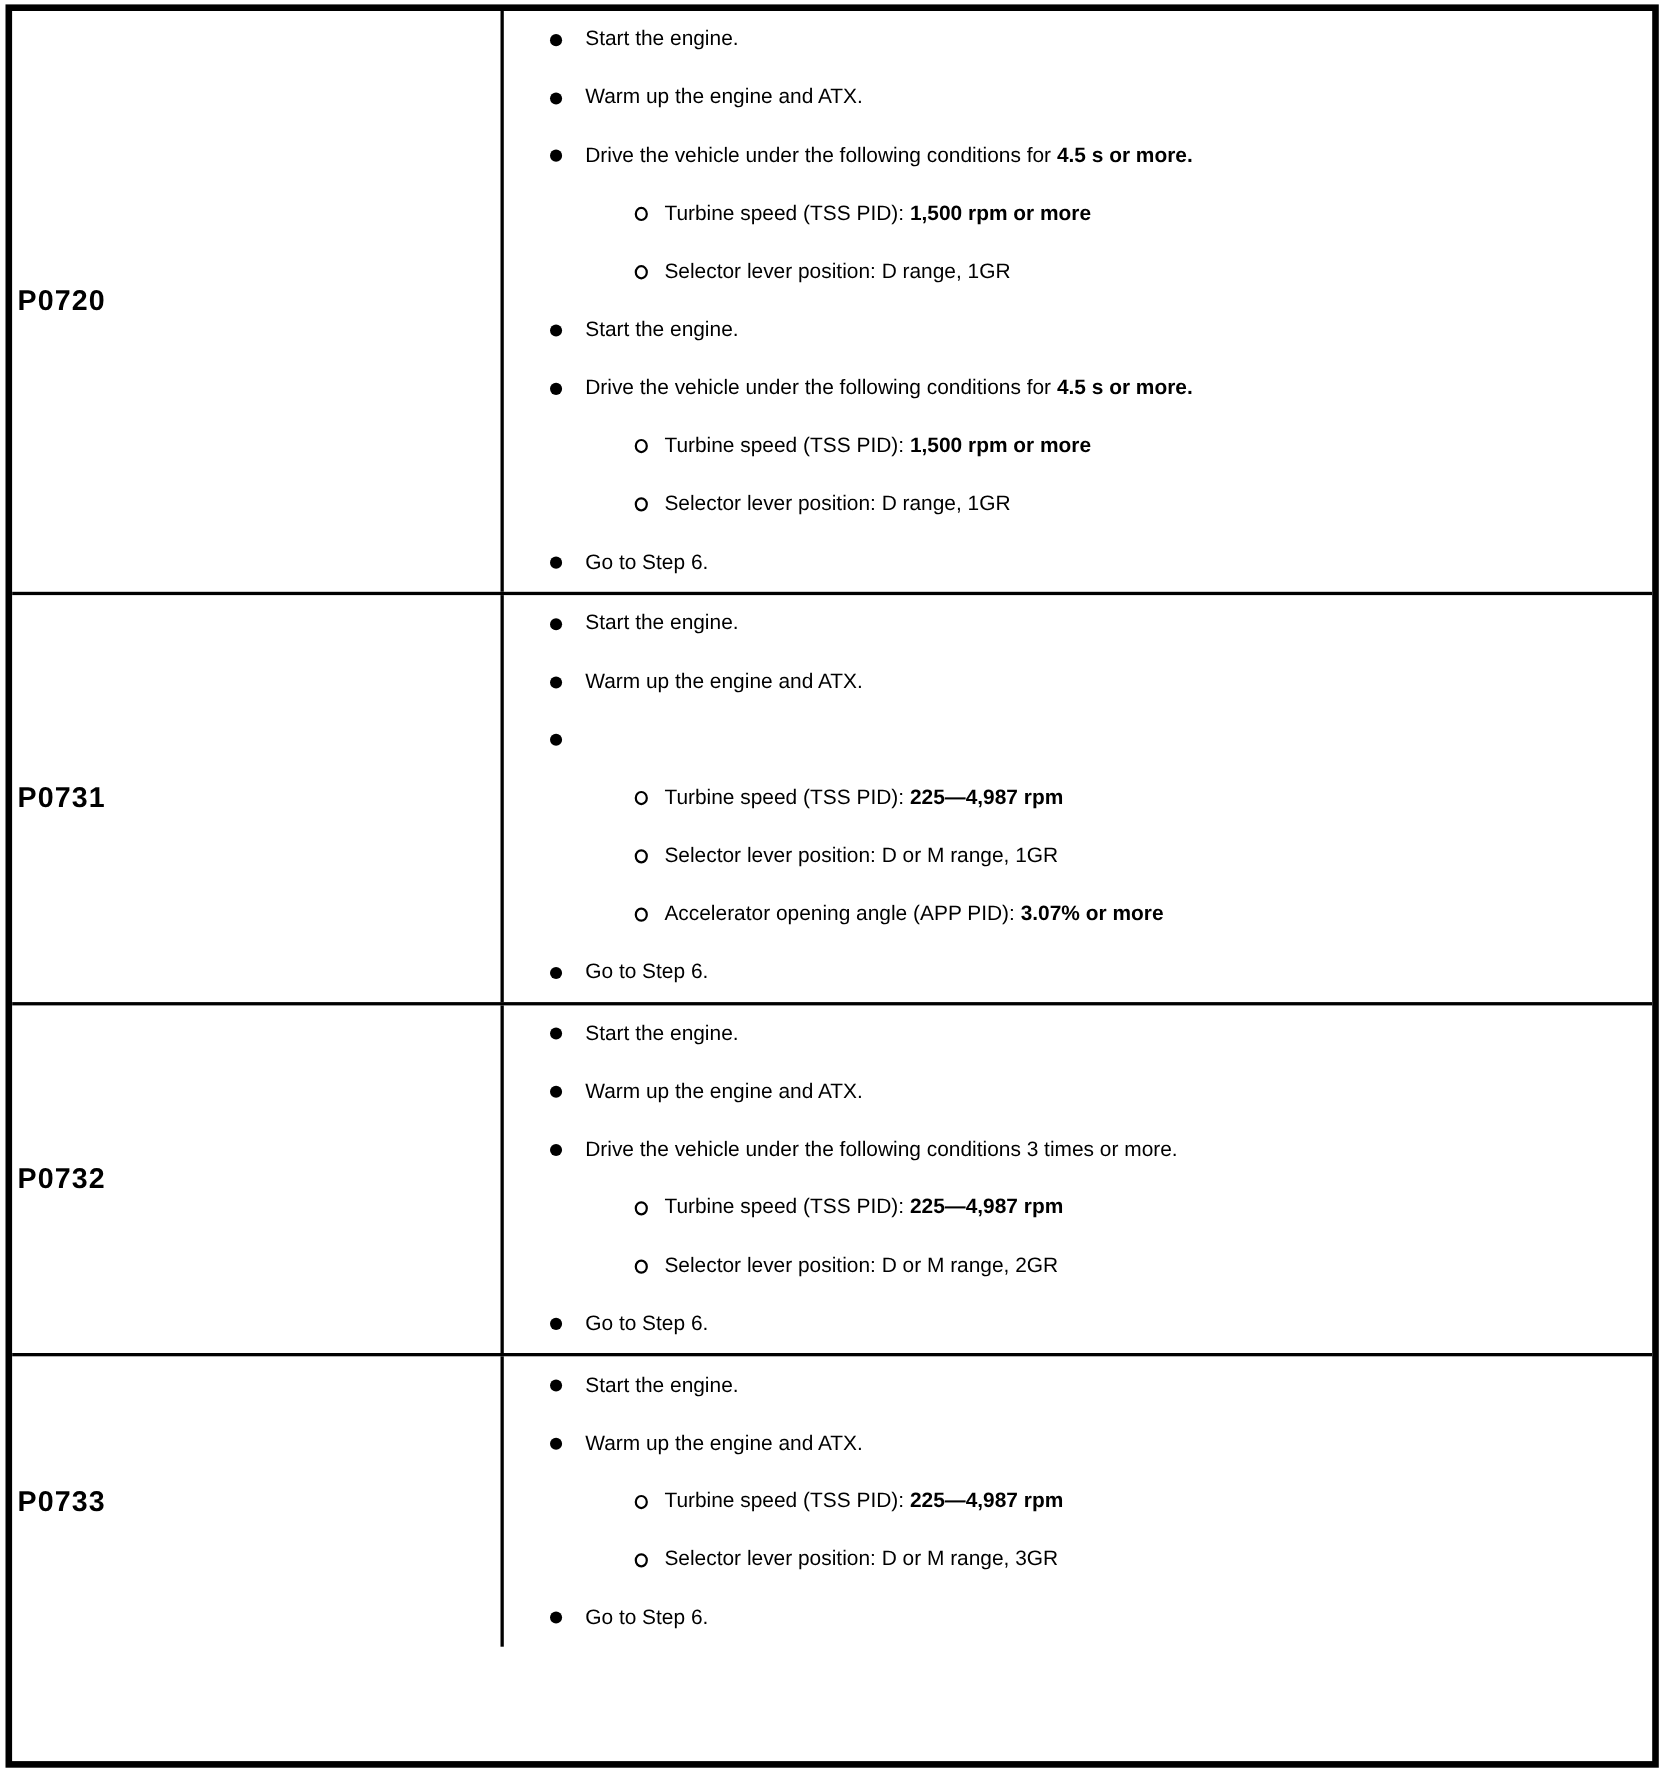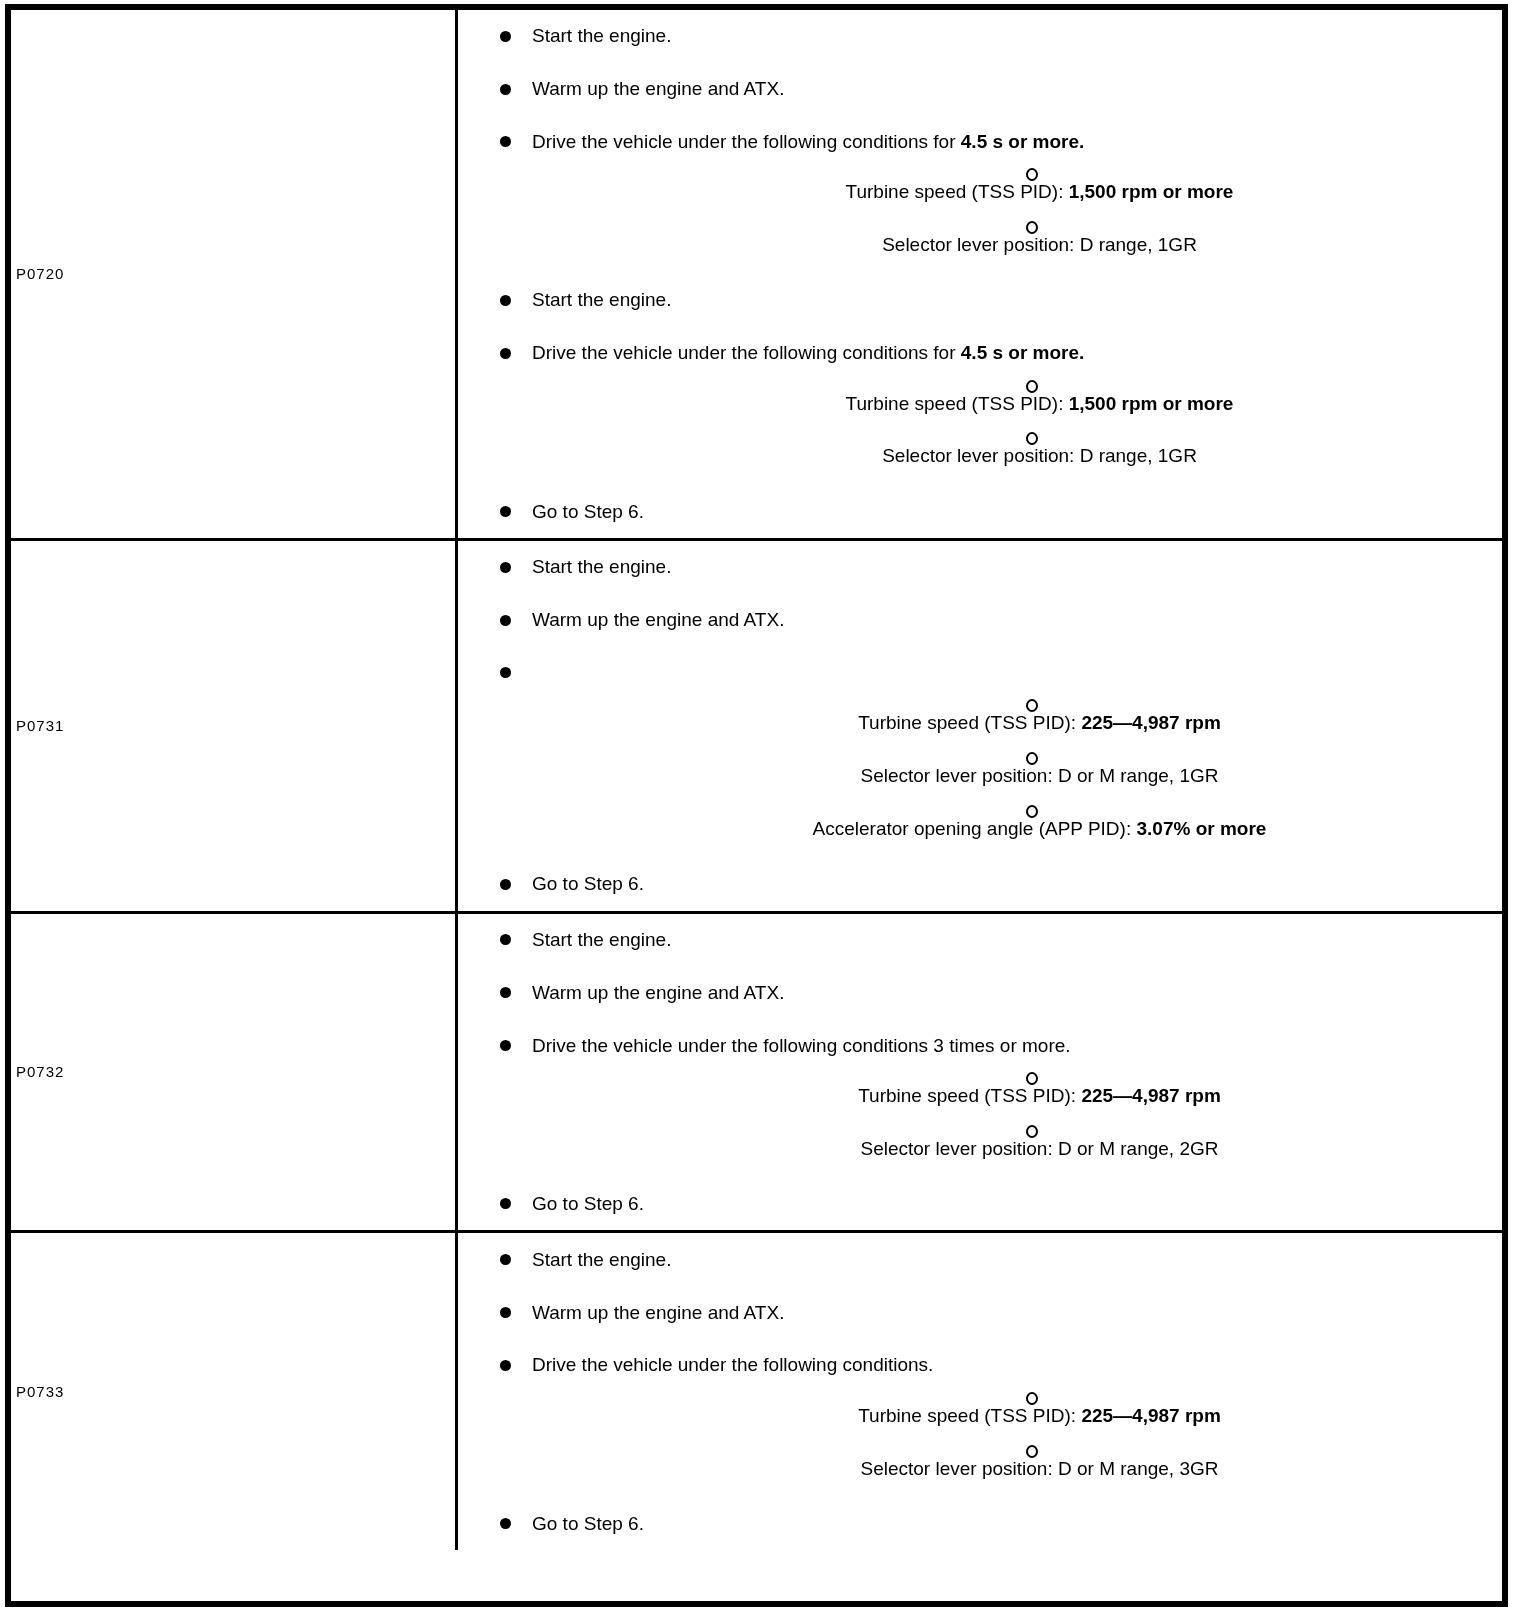--- a/index.html
+++ b/index.html
@@ -34,36 +34,37 @@
     border-top: 3px solid #000000;
   }
   .code-cell {
     flex: 0 0 447px;
     width: 447px;
     box-sizing: border-box;
     border-right: 3px solid #000000;
     display: flex;
     align-items: center;
     padding-left: 5px;
-    font-size: 15px;
+    font-size: 26px;
     letter-spacing: 1px;
+    font-weight: bold;
   }
   .steps-cell {
     flex: 1 1 auto;
     min-width: 0;
   }
   .line {
     height: 52.8px;
     display: flex;
     align-items: center;
     font-size: 19px;
     white-space: nowrap;
   }
   .line.l1 { padding-left: 42px; }
-  .line.l2 { padding-left: 119px; flex-direction: column; }
+  .line.l2 { padding-left: 119px; }
   .bullet-disc {
     flex: 0 0 auto;
     width: 11px;
     height: 11px;
     border-radius: 50%;
     background: #000000;
     margin-right: 21px;
   }
   .bullet-ring {
     flex: 0 0 auto;
@@ -198,24 +199,20 @@
       </div>
       <div class="steps-cell">
         <div class="line l1">
           <span class="bullet-disc"></span>
           <span class="step-text"><span>Start the engine.</span></span>
         </div>
         <div class="line l1">
           <span class="bullet-disc"></span>
           <span class="step-text"><span>Warm up the engine and ATX.</span></span>
         </div>
-        <div class="line l1">
-          <span class="bullet-disc"></span>
-          <span class="step-text"><span>Drive the vehicle under the following conditions.</span></span>
-        </div>
         <div class="line l2">
           <span class="bullet-ring"></span>
           <span class="step-text"><span>Turbine speed (TSS PID): </span><b>225—4,987 rpm</b></span>
         </div>
         <div class="line l2">
           <span class="bullet-ring"></span>
           <span class="step-text"><span>Selector lever position: D or M range, 3GR</span></span>
         </div>
         <div class="line l1">
           <span class="bullet-disc"></span>

